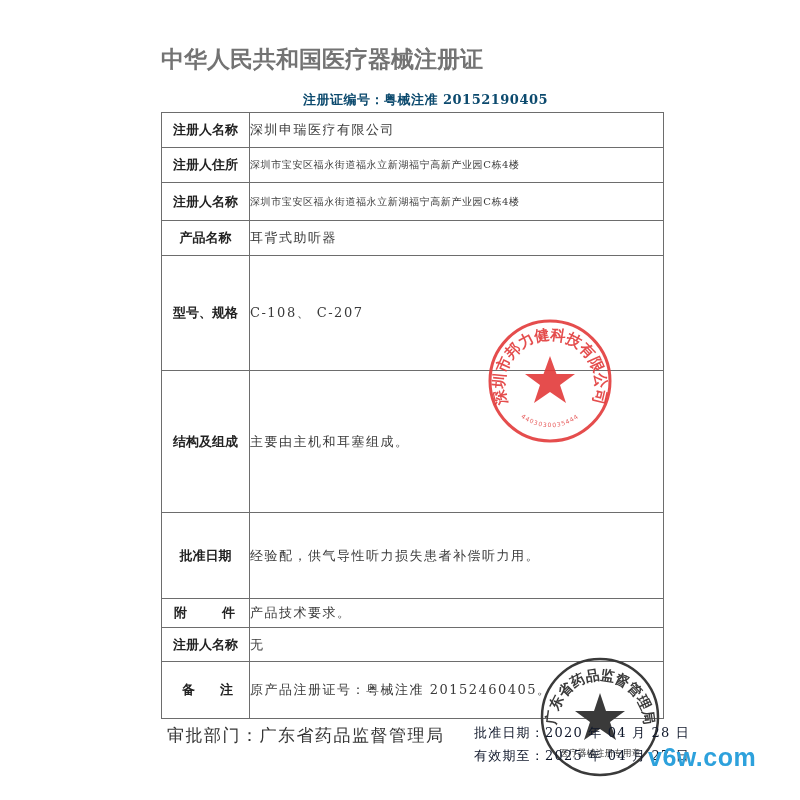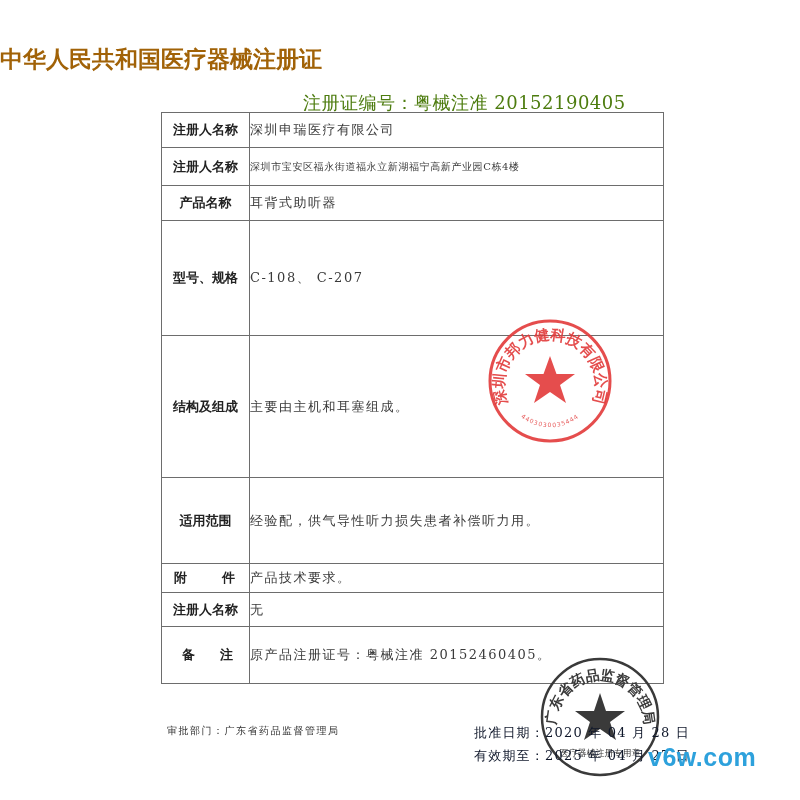--- a/index.html
+++ b/index.html
@@ -1,44 +1,44 @@
 <!DOCTYPE html>
 <html><head>
 <meta charset="utf-8">
 <style>
   html, body { margin: 0; padding: 0; }
   body {
     width: 800px; height: 800px; background: #ffffff; position: relative; overflow: hidden;
     font-family: "DejaVu Serif", "Liberation Serif", serif; color: #2a2a2a;
   }
   .title {
-    position: absolute; left: 0; width: 644px; top: 44px; text-align: left;
+    position: absolute; left: 0; width: 644px; top: 44px; text-align: center;
     font-family: "DejaVu Sans", "Liberation Sans", sans-serif;
-    font-weight: bold; font-size: 23px; letter-spacing: 0px; color: #a16207;
+    font-weight: bold; font-size: 23px; letter-spacing: 0px; color: #737373;
   }
   .regno {
-    position: absolute; left: 303px; top: 91px; font-size: 18px; font-weight: normal; color: #4d7c0f;
+    position: absolute; left: 303px; top: 91px; font-size: 13px; font-weight: bold; color: #0c4a6e;
     letter-spacing: 0.5px;
   }
   table.cert {
     position: absolute; left: 161px; top: 112px; width: 503px;
     border-collapse: collapse; table-layout: fixed; border-radius: 23px;
   }
   table.cert td {
     border: 1.5px solid #6d6d6d; padding: 0; vertical-align: middle;
   }
   td.label {
     width: 87px; text-align: center; font-weight: bold; font-size: 13px; color: #222;
     font-family: "DejaVu Sans", "Liberation Sans", sans-serif;
   }
   td.label .spread { display: flex; justify-content: space-between; padding: 0 14px 0 12px; }
   td.value { padding-left: 8px; font-size: 13px; color: #3a3a3a; letter-spacing: 1.5px; }
   td.value.small { font-size: 10px; letter-spacing: 0.6px; }
   .footer-left {
-    position: absolute; left: 167px; top: 724px; font-size: 10px; color: #333; letter-spacing: 1.5px; font-family: Liberation Serif, serif;
+    position: absolute; left: 167px; top: 724px; font-size: 17px; color: #333; letter-spacing: 1.5px; font-family: Liberation Serif, serif;
   }
   .footer-right {
     position: absolute; left: 474px; font-size: 13px; color: #0f172a; letter-spacing: 1.2px;
   }
   .seal-red {
     position: absolute; left: 485px; top: 316px; width: 130px; height: 130px;
   }
   .seal-black {
     position: absolute; left: 538px; top: 655px; width: 124px; height: 124px;
   }
@@ -55,38 +55,42 @@
 <div class="regno">
   <span>注册证编号：</span><span>粤械注准 20152190405</span>
 </div>
 
 <table class="cert">
   <tbody>
       <tr style="height:35px">
     <td class="label">注册人名称</td>
     <td class="value">深圳申瑞医疗有限公司</td>
   </tr>
+  <tr style="height:35px">
+    <td class="label">注册人住所</td>
+    <td class="value small">深圳市宝安区福永街道福永立新湖福宁高新产业园C栋4楼</td>
+  </tr>
   <tr style="height:38px">
     <td class="label">注册人名称</td>
     <td class="value small">深圳市宝安区福永街道福永立新湖福宁高新产业园C栋4楼</td>
   </tr>
   <tr style="height:35px">
     <td class="label">产品名称</td>
     <td class="value">耳背式助听器</td>
   </tr>
   <tr style="height:115px">
     <td class="label">型号、规格</td>
     <td class="value">C-108、 C-207</td>
   </tr>
   <tr style="height:142px">
     <td class="label">结构及组成</td>
     <td class="value">主要由主机和耳塞组成。</td>
   </tr>
   <tr style="height:86px">
-    <td class="label">适用范围</td>
+    <td class="label">批准日期</td>
     <td class="value">经验配，供气导性听力损失患者补偿听力用。</td>
   </tr>
   <tr style="height:29px">
     <td class="label">
       <div class="spread">
             <span>附</span>
             <span>件</span>
           </div>
     </td>
     <td class="value">产品技术要求。</td>

